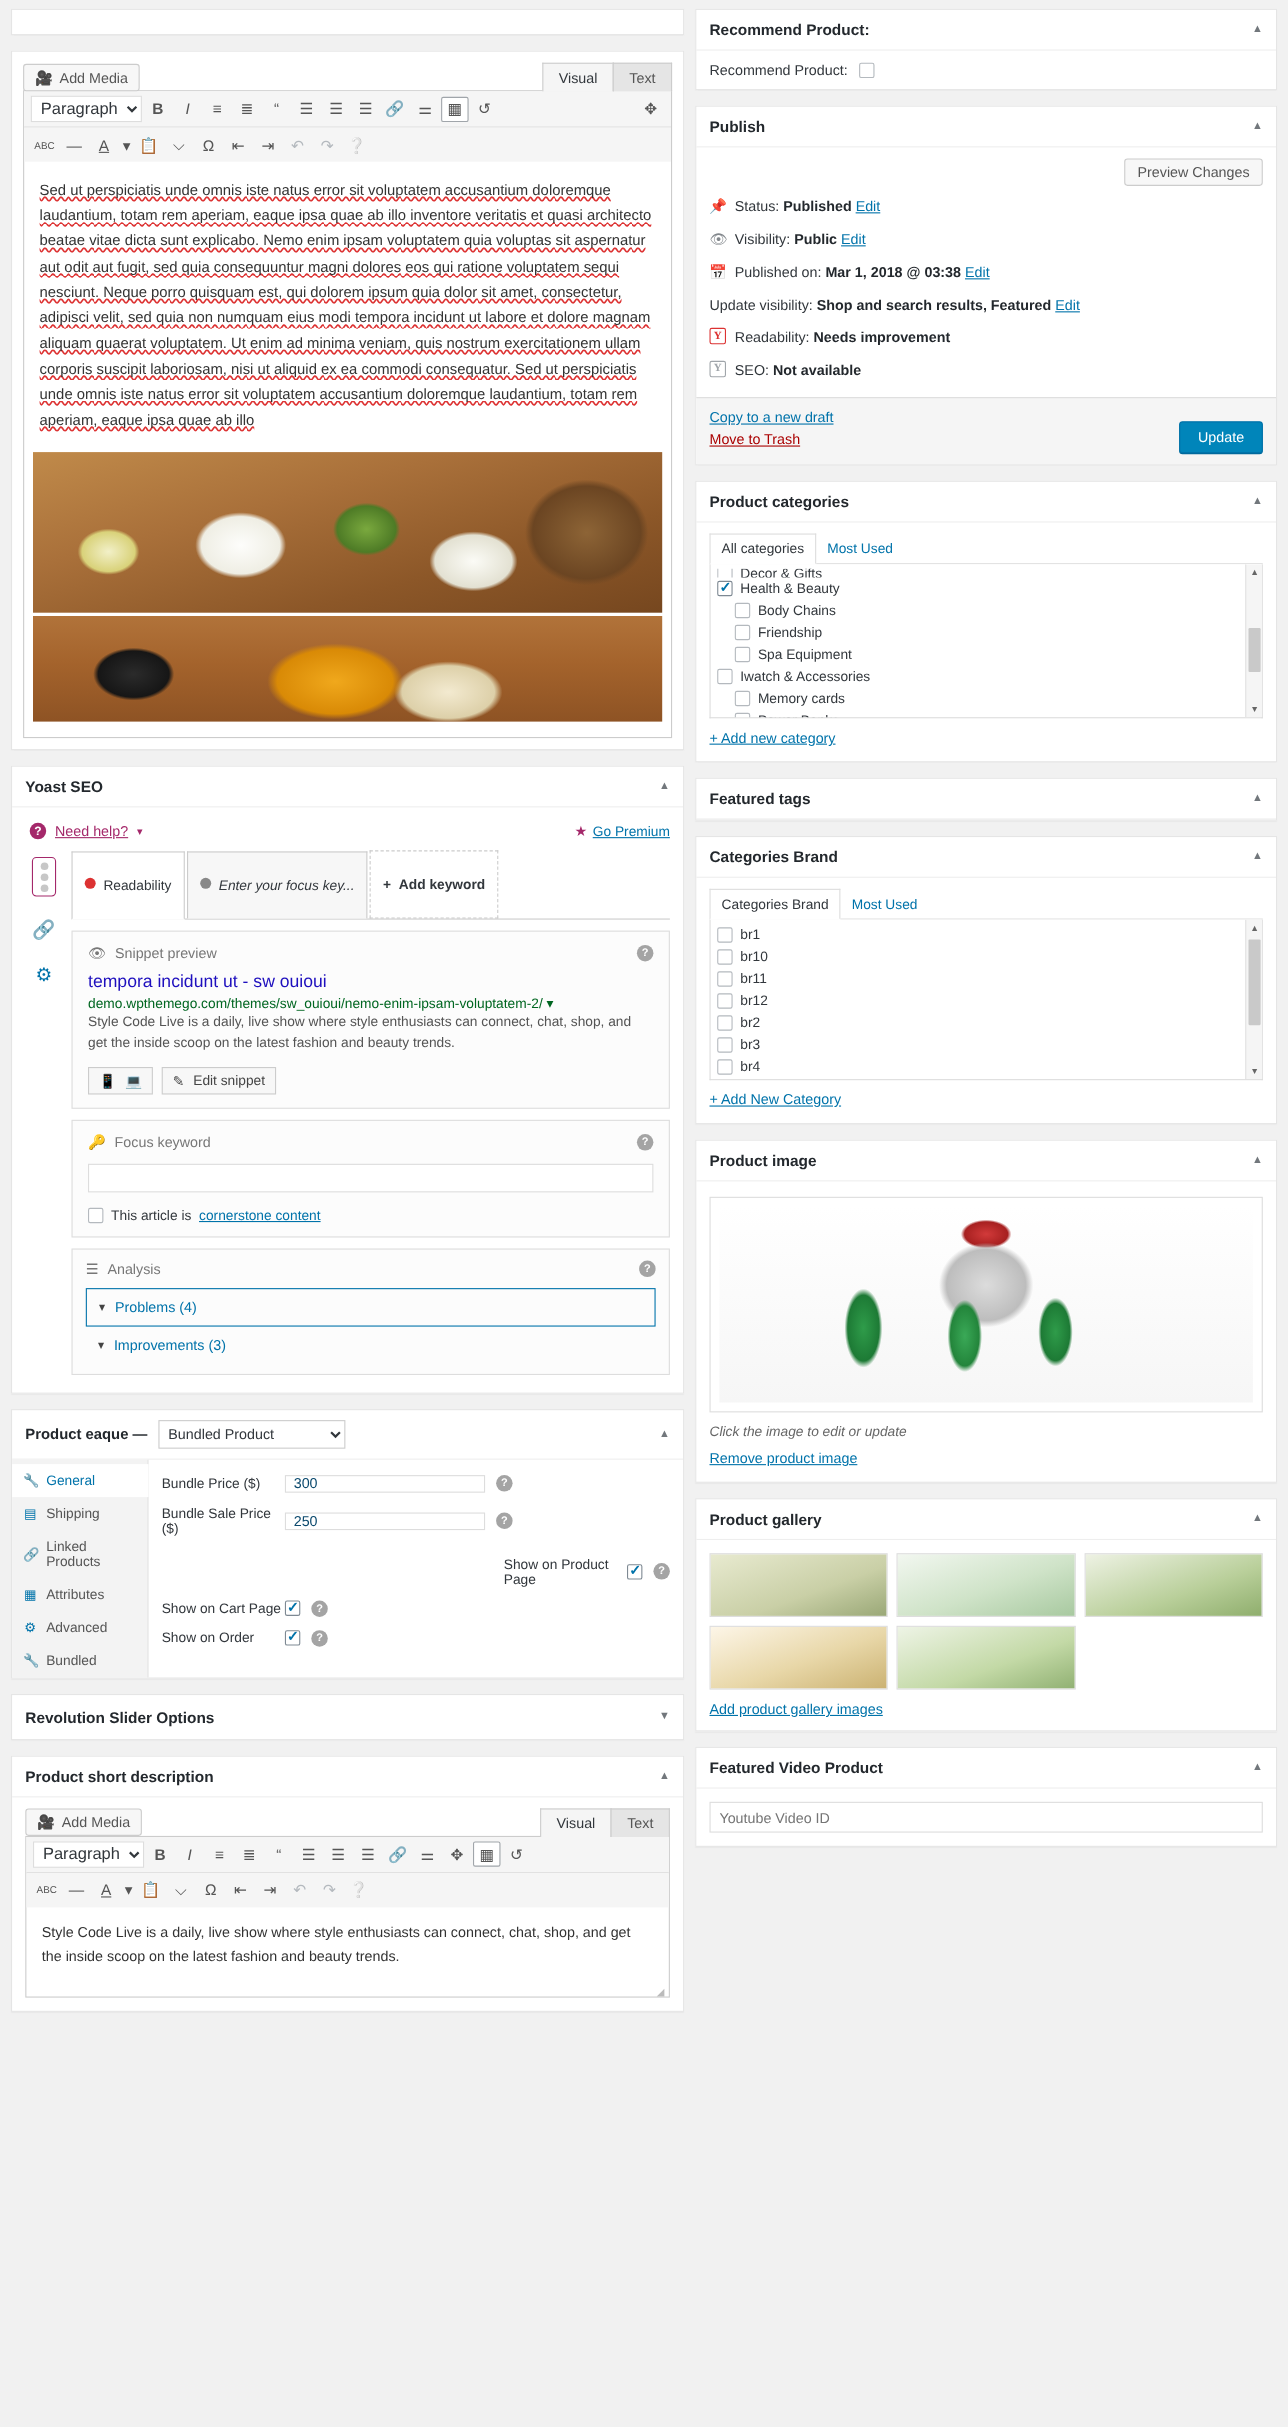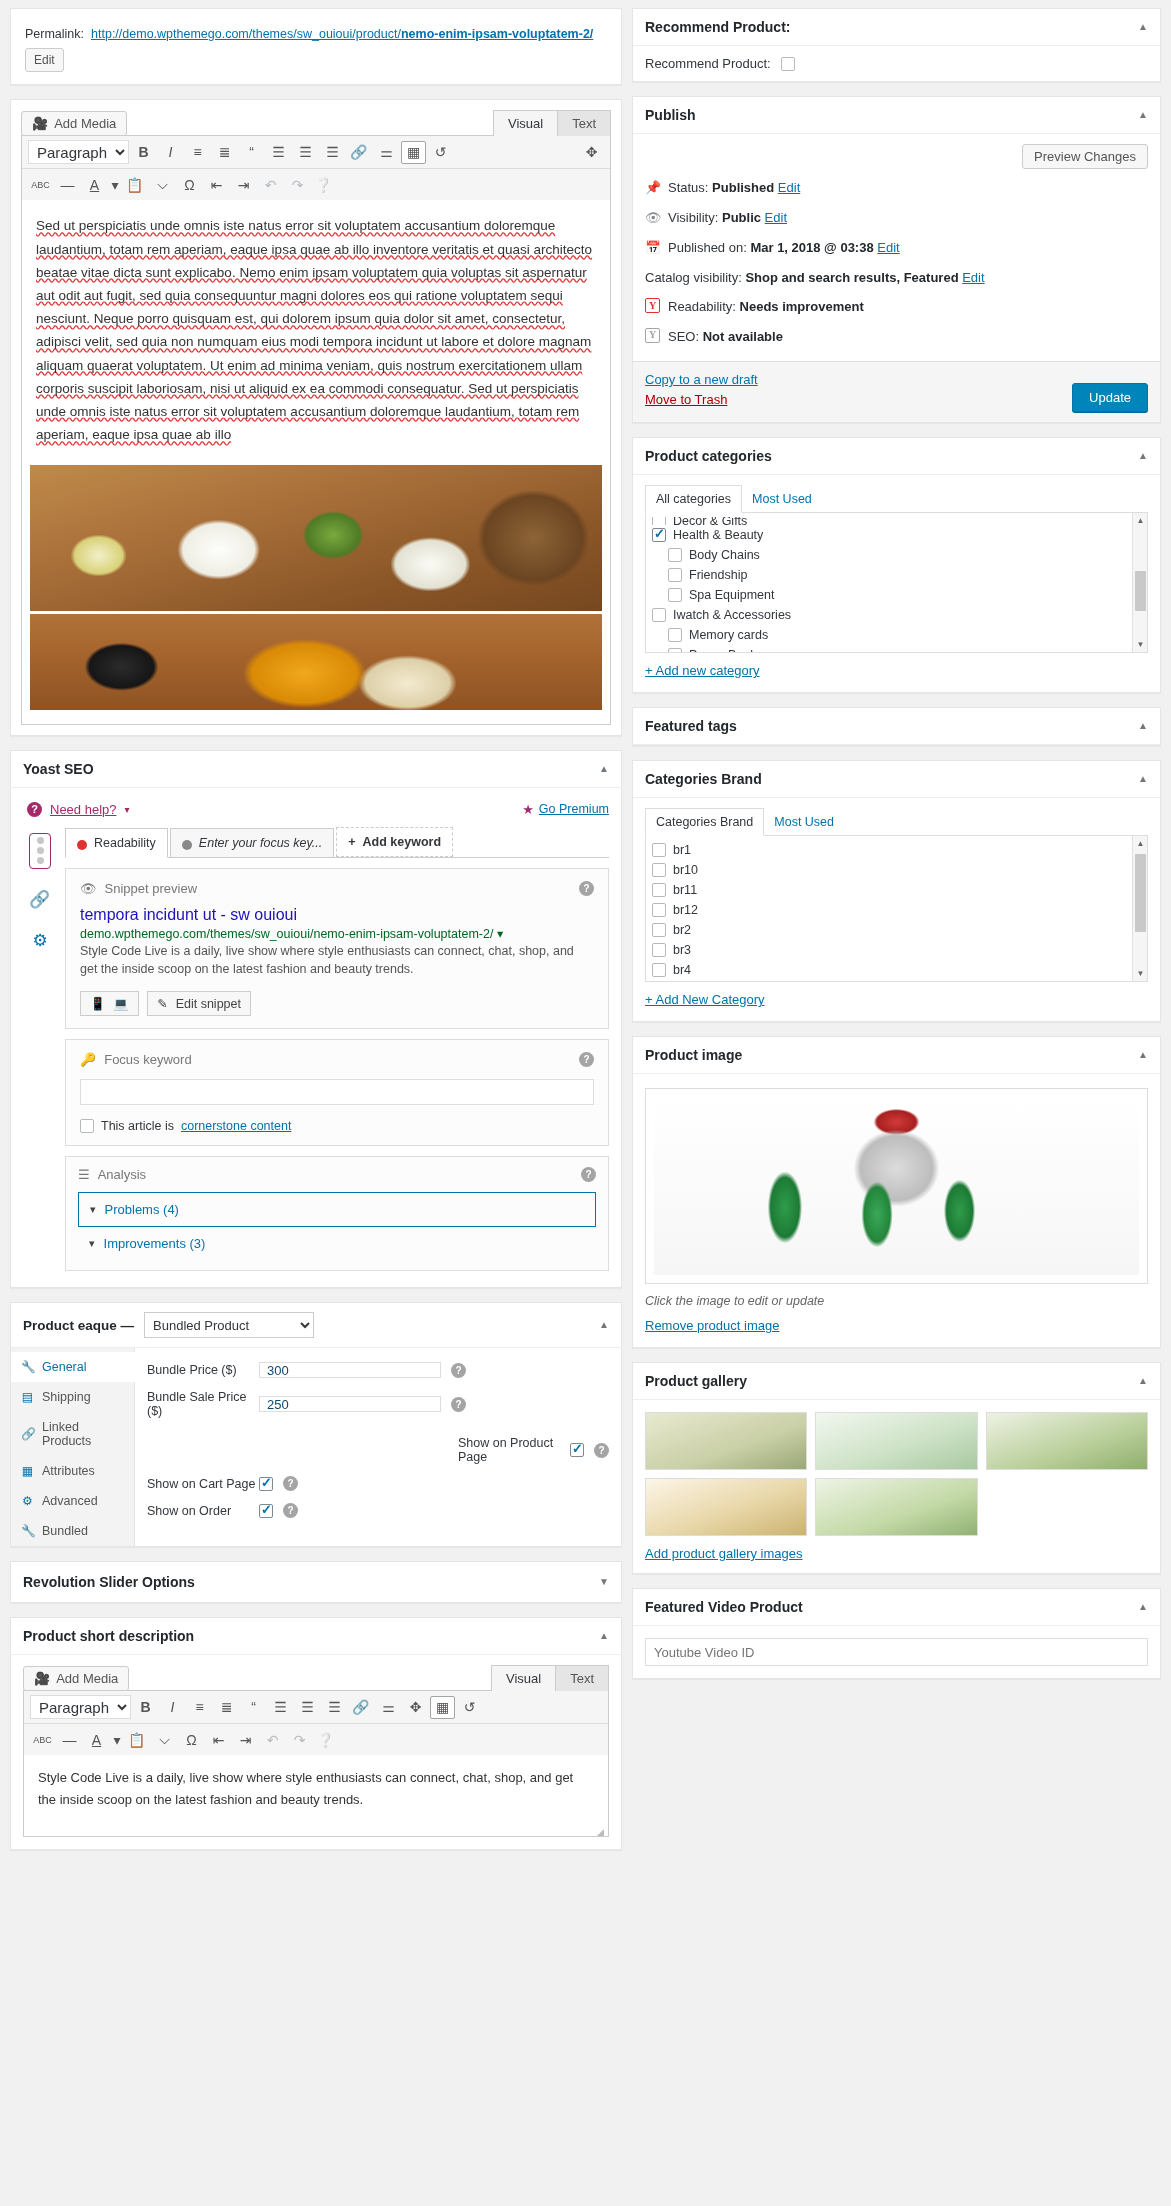--- a/index.html
+++ b/index.html
@@ -88,21 +88,21 @@
   .gopremium a { color:#0073aa; text-decoration:underline; font-size:12.5px; }
   .star { color:#a4286a; font-size:13px; }
   .yoast-layout { display:flex; gap:8px; }
   .y-rail { width:34px; display:flex; flex-direction:column; align-items:center; gap:20px; padding-top:6px; }
   .y-rail-pill { width:22px;height:36px;border:1px solid #a4286a;border-radius:4px;
      display:flex;flex-direction:column;align-items:center;justify-content:center;gap:3px; }
   .y-dot { width:7px;height:7px;border-radius:50%;background:#c7c7c7; }
   .y-ico { color:#0073aa; font-size:17px; }
   .y-main { flex:1; }
   .y-tabs { display:flex; align-items:flex-end; border-bottom:1px solid #ccc; }
-  .y-tab { display:flex; align-items:flex-end; gap:7px; padding:7px 11px; font-size:12.5px;
+  .y-tab { display:flex; align-items:flex-start; gap:7px; padding:23px 11px; font-size:12.5px;
     border:1px solid #ccc; border-bottom:none; background:#f7f7f7; color:#32373c; cursor:pointer; margin-right:2px;}
   .y-tab.active { background:#fff; border-bottom:1px solid #fff; margin-bottom:-1px; }
   .y-tab.dashed { border:1px dashed #ccc; background:transparent; font-weight:bold; color:#32373c;}
   .bullet { width:10px;height:10px;border-radius:50%;display:inline-block; }
   .bullet.red{background:#dc3232;} .bullet.grey{background:#888;}
   .y-panel { border:1px solid #ddd; background:#fcfcfc; margin-top:10px; padding:12px 14px; }
   .y-panel-hd { display:flex; align-items:center; gap:8px; color:#777; font-size:13px; }
   .y-panel-hd .qm { margin-left:auto; }
   .qm { width:15px;height:15px;border-radius:50%;background:#a4a4a4;color:#fff;font-size:10px;
       display:inline-flex;align-items:center;justify-content:center;font-weight:bold; cursor:pointer;}
@@ -212,25 +212,20 @@
   .rev-head { display:flex; align-items:center; justify-content:space-between; padding:12px; }
 </style>
 </head>
 <body>
 
 <div class="wrap">
 
   <div class="col-main">
 
     <div class="postbox" style="padding:10px 10px 12px 10px;">
-      <div class="permalink">
-        <span>Permalink:</span>
-        <a href="#"><span>http://demo.wpthemego.com/themes/sw_ouioui/product/</span><span class="pl-slug">nemo-enim-ipsam-voluptatem-2/</span></a>
-        <button class="btn-small">Edit</button>
-      </div>
     </div>
 
     <div class="postbox" style="padding:10px;">
       <div class="media-row">
         <button class="btn-media">
           <span>🎥</span>
           <span>Add Media</span>
         </button>
         <div class="tabs-vt">
           <div class="tab-vt active">Visual</div>
@@ -565,21 +560,21 @@
               <b>Public</b>
               <a href="#">Edit</a></span>
           </div>
           <div class="pub-line">
             <span class="pub-ico">📅</span>
             <span><span>Published on:</span>
               <b>Mar 1, 2018 @ 03:38</b>
               <a href="#">Edit</a></span>
           </div>
           <div class="pub-line">
-            <span style="padding-left:0;"><span>Catalog visibility:</span>
+            <span style="padding-left:0;"><span>Update visibility:</span>
               <b>Shop and search results, Featured</b>
               <a href="#">Edit</a></span>
           </div>
           <div class="pub-line">
             <span class="yico">Y</span>
             <span><span>Readability:</span>
               <b>Needs improvement</b></span>
           </div>
           <div class="pub-line" style="margin-bottom:2px;">
             <span class="yico grey">Y</span>

